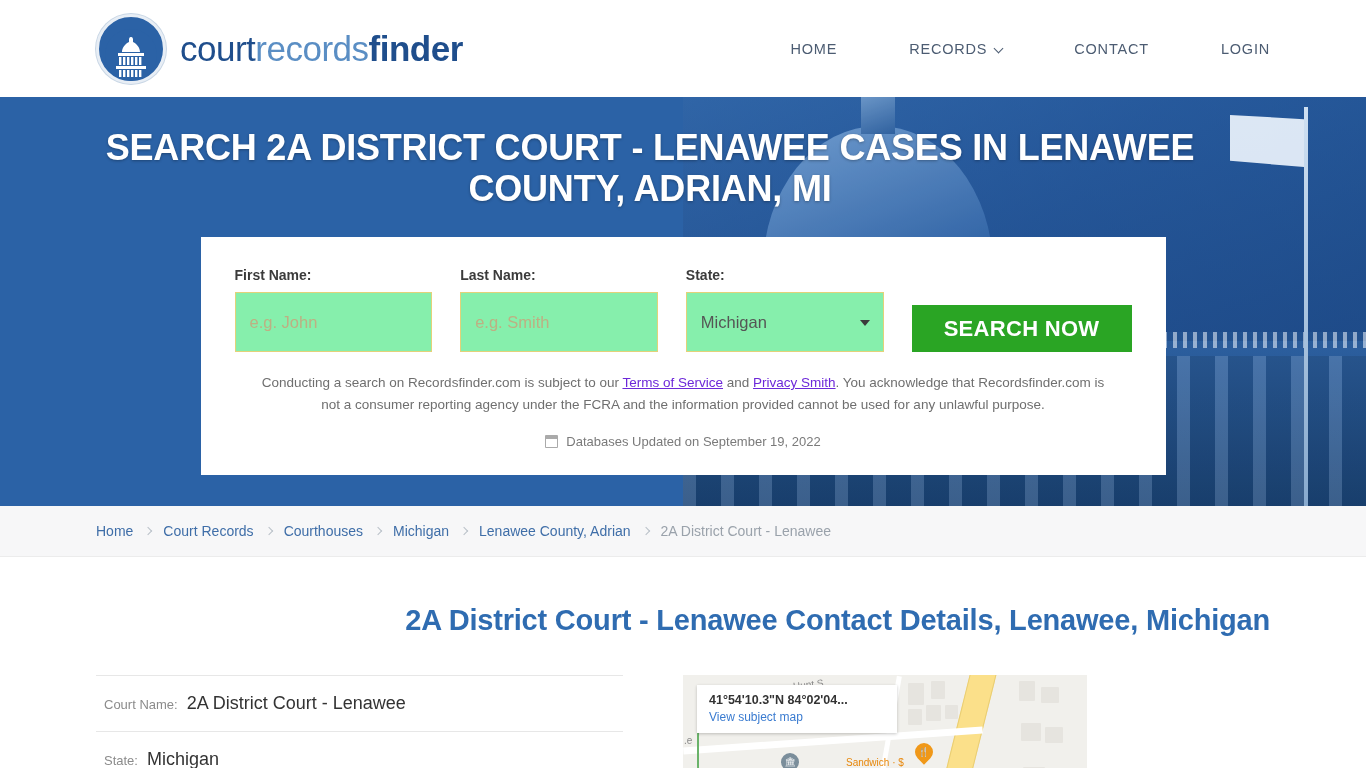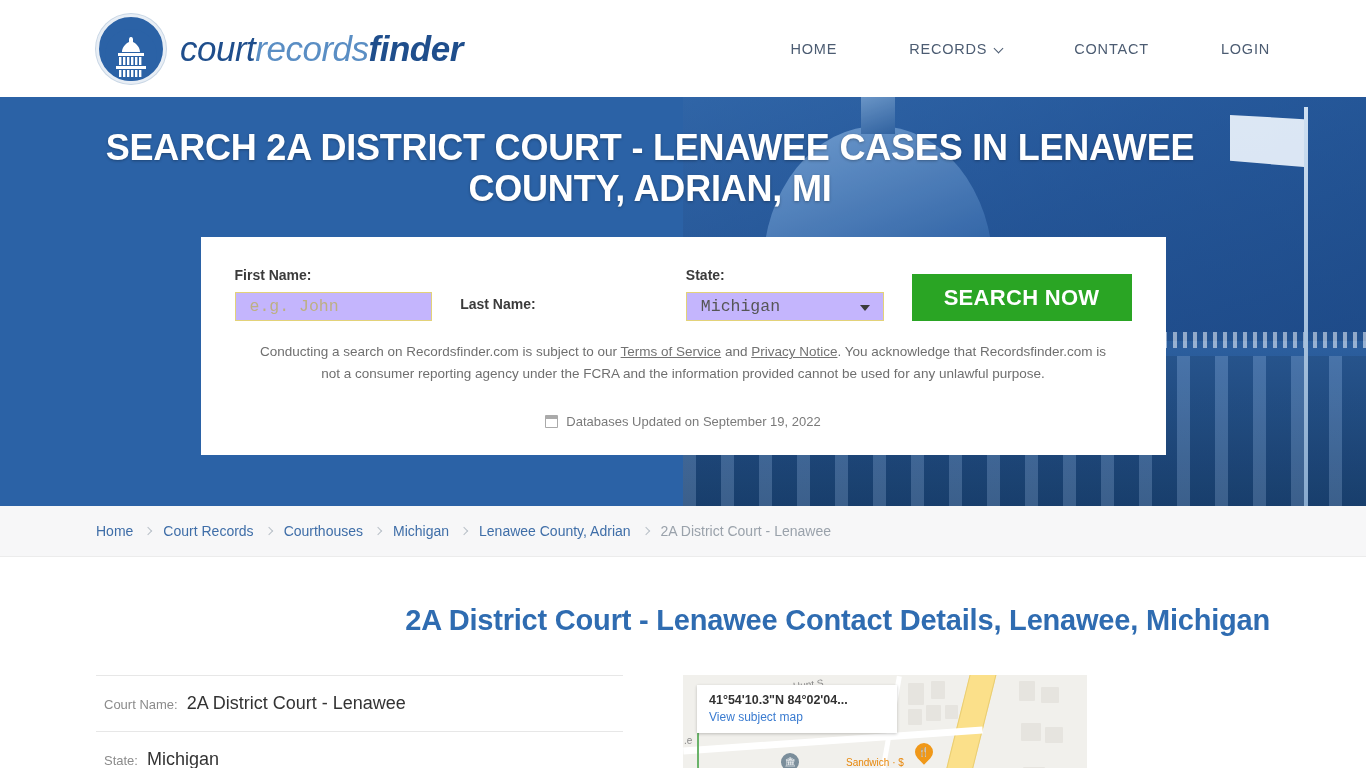--- a/index.html
+++ b/index.html
@@ -24,21 +24,21 @@
   .logo-wrap { display: flex; align-items: center; gap: 14px; }
   .logo-badge {
     width: 70px; height: 70px; border-radius: 50%;
     background: #2b62a6;
     border: 3px solid #e8eef5;
     box-shadow: 0 0 0 1px #c8d6e5;
     display: flex; align-items: flex-end; justify-content: center;
     overflow: hidden;
     position: relative;
   }
-  .logo-text { font-size: 35px; letter-spacing: -0.5px; font-style: italic; white-space: nowrap; }
+  .logo-text { font-size: 35px; letter-spacing: -0.5px; white-space: nowrap; }
   .lt-court  { color: #1f4e8c; font-weight: 400; }
   .lt-records{ color: #5a8ec4; font-weight: 400; }
   .lt-finder { color: #1f4e8c; font-weight: 700; }
 
   .nav {
     margin-left: auto;
     display: flex; align-items: center; gap: 0;
   }
   .nav-item {
     color: #4c5c72;
@@ -143,27 +143,27 @@
     padding: 30px 34px 26px 34px;
   }
   .form-row { display: flex; align-items: flex-end; gap: 28px; }
   .field { display: flex; flex-direction: column; }
   .field.fn, .field.ln, .field.st { width: 227px; }
   .field-label {
     font-size: 14px; font-weight: 700; color: #3b3b3b;
     margin-bottom: 9px;
   }
   .field-input, .field-select {
-    height: 29px;
-    background: #c4b5fd;
+    height: 60px;
+    background: #86efac;
     border: 1px solid #e3d279;
     font-size: 16.5px;
     color: #555;
     padding: 0 14px;
-    font-family: Liberation Mono, monospace;
+    font-family: Liberation Sans, sans-serif;
     outline: none;
     width: 100%;
   }
   .field-input::placeholder { color: #bdb083; }
   .select-wrap { position: relative; width: 100%; }
   .select-wrap:after {
     content: "";
     position: absolute; right: 14px; top: 50%;
     margin-top: -2px;
     border-left: 5px solid transparent;
@@ -184,23 +184,23 @@
     cursor: pointer;
     font-family: "Liberation Sans", sans-serif;
   }
   .disclaimer {
     margin: 20px 18px 0 18px;
     text-align: center;
     font-size: 13.5px;
     color: #6f6f6f;
     line-height: 1.62;
   }
-  .disclaimer a { color: #737373; text-decoration: underline; }
+  .disclaimer a { color: #6d28d9; text-decoration: underline; }
   .dbupd {
-    margin-top: 29px;
+    margin-top: 18px;
     text-align: center;
     font-size: 13px;
     color: #7a7a7a;
     display: flex; align-items: center; justify-content: center; gap: 8px;
   }
   .cal-icon {
     display: inline-block; width: 13px; height: 13px;
     border: 1.4px solid #aaa; border-top-width: 4px; border-radius: 1px;
     position: relative;
   }
@@ -352,33 +352,34 @@
   <div class="hero-title">SEARCH 2A DISTRICT COURT - LENAWEE CASES IN LENAWEE COUNTY, ADRIAN, MI</div>
 
   <div class="search-card">
     <div class="form-row">
       <div class="field fn">
         <div class="field-label">First Name:</div>
         <input class="field-input" type="text" placeholder="e.g. John" style="">
       </div>
       <div class="field ln">
         <div class="field-label">Last Name:</div>
+        <input class="field-input" type="text" placeholder="e.g. Smith" style="">
       </div>
       <div class="field st">
         <div class="field-label">State:</div>
         <div class="select-wrap">
           <select class="field-select">
             <option>Michigan</option>
           </select>
         </div>
       </div>
       <button class="search-btn">SEARCH NOW</button>
     </div>
 
-    <div class="disclaimer"><span>Conducting a search on Recordsfinder.com is subject to our </span><a href="#">Terms of Service</a><span> and </span><a href="#">Privacy Notice</a><span>. You acknowledge that Recordsfinder.com is not a consumer reporting agency under the FCRA and the information provided cannot be used for any unlawful purpose.</span></div>
+    <div class="disclaimer"><span>Conducting a search on Recordsfinder.com is subject to our </span><a href="#">Terms of Service</a><span> and </span><a href="#">Privacy Smith</a><span>. You acknowledge that Recordsfinder.com is not a consumer reporting agency under the FCRA and the information provided cannot be used for any unlawful purpose.</span></div>
 
     <div class="dbupd">
       <span class="cal-icon"></span>
       <span>Databases Updated on September 19, 2022</span>
     </div>
   </div>
 </div>
 
 <div class="crumbbar">
   <span class="crumb">Home</span>

